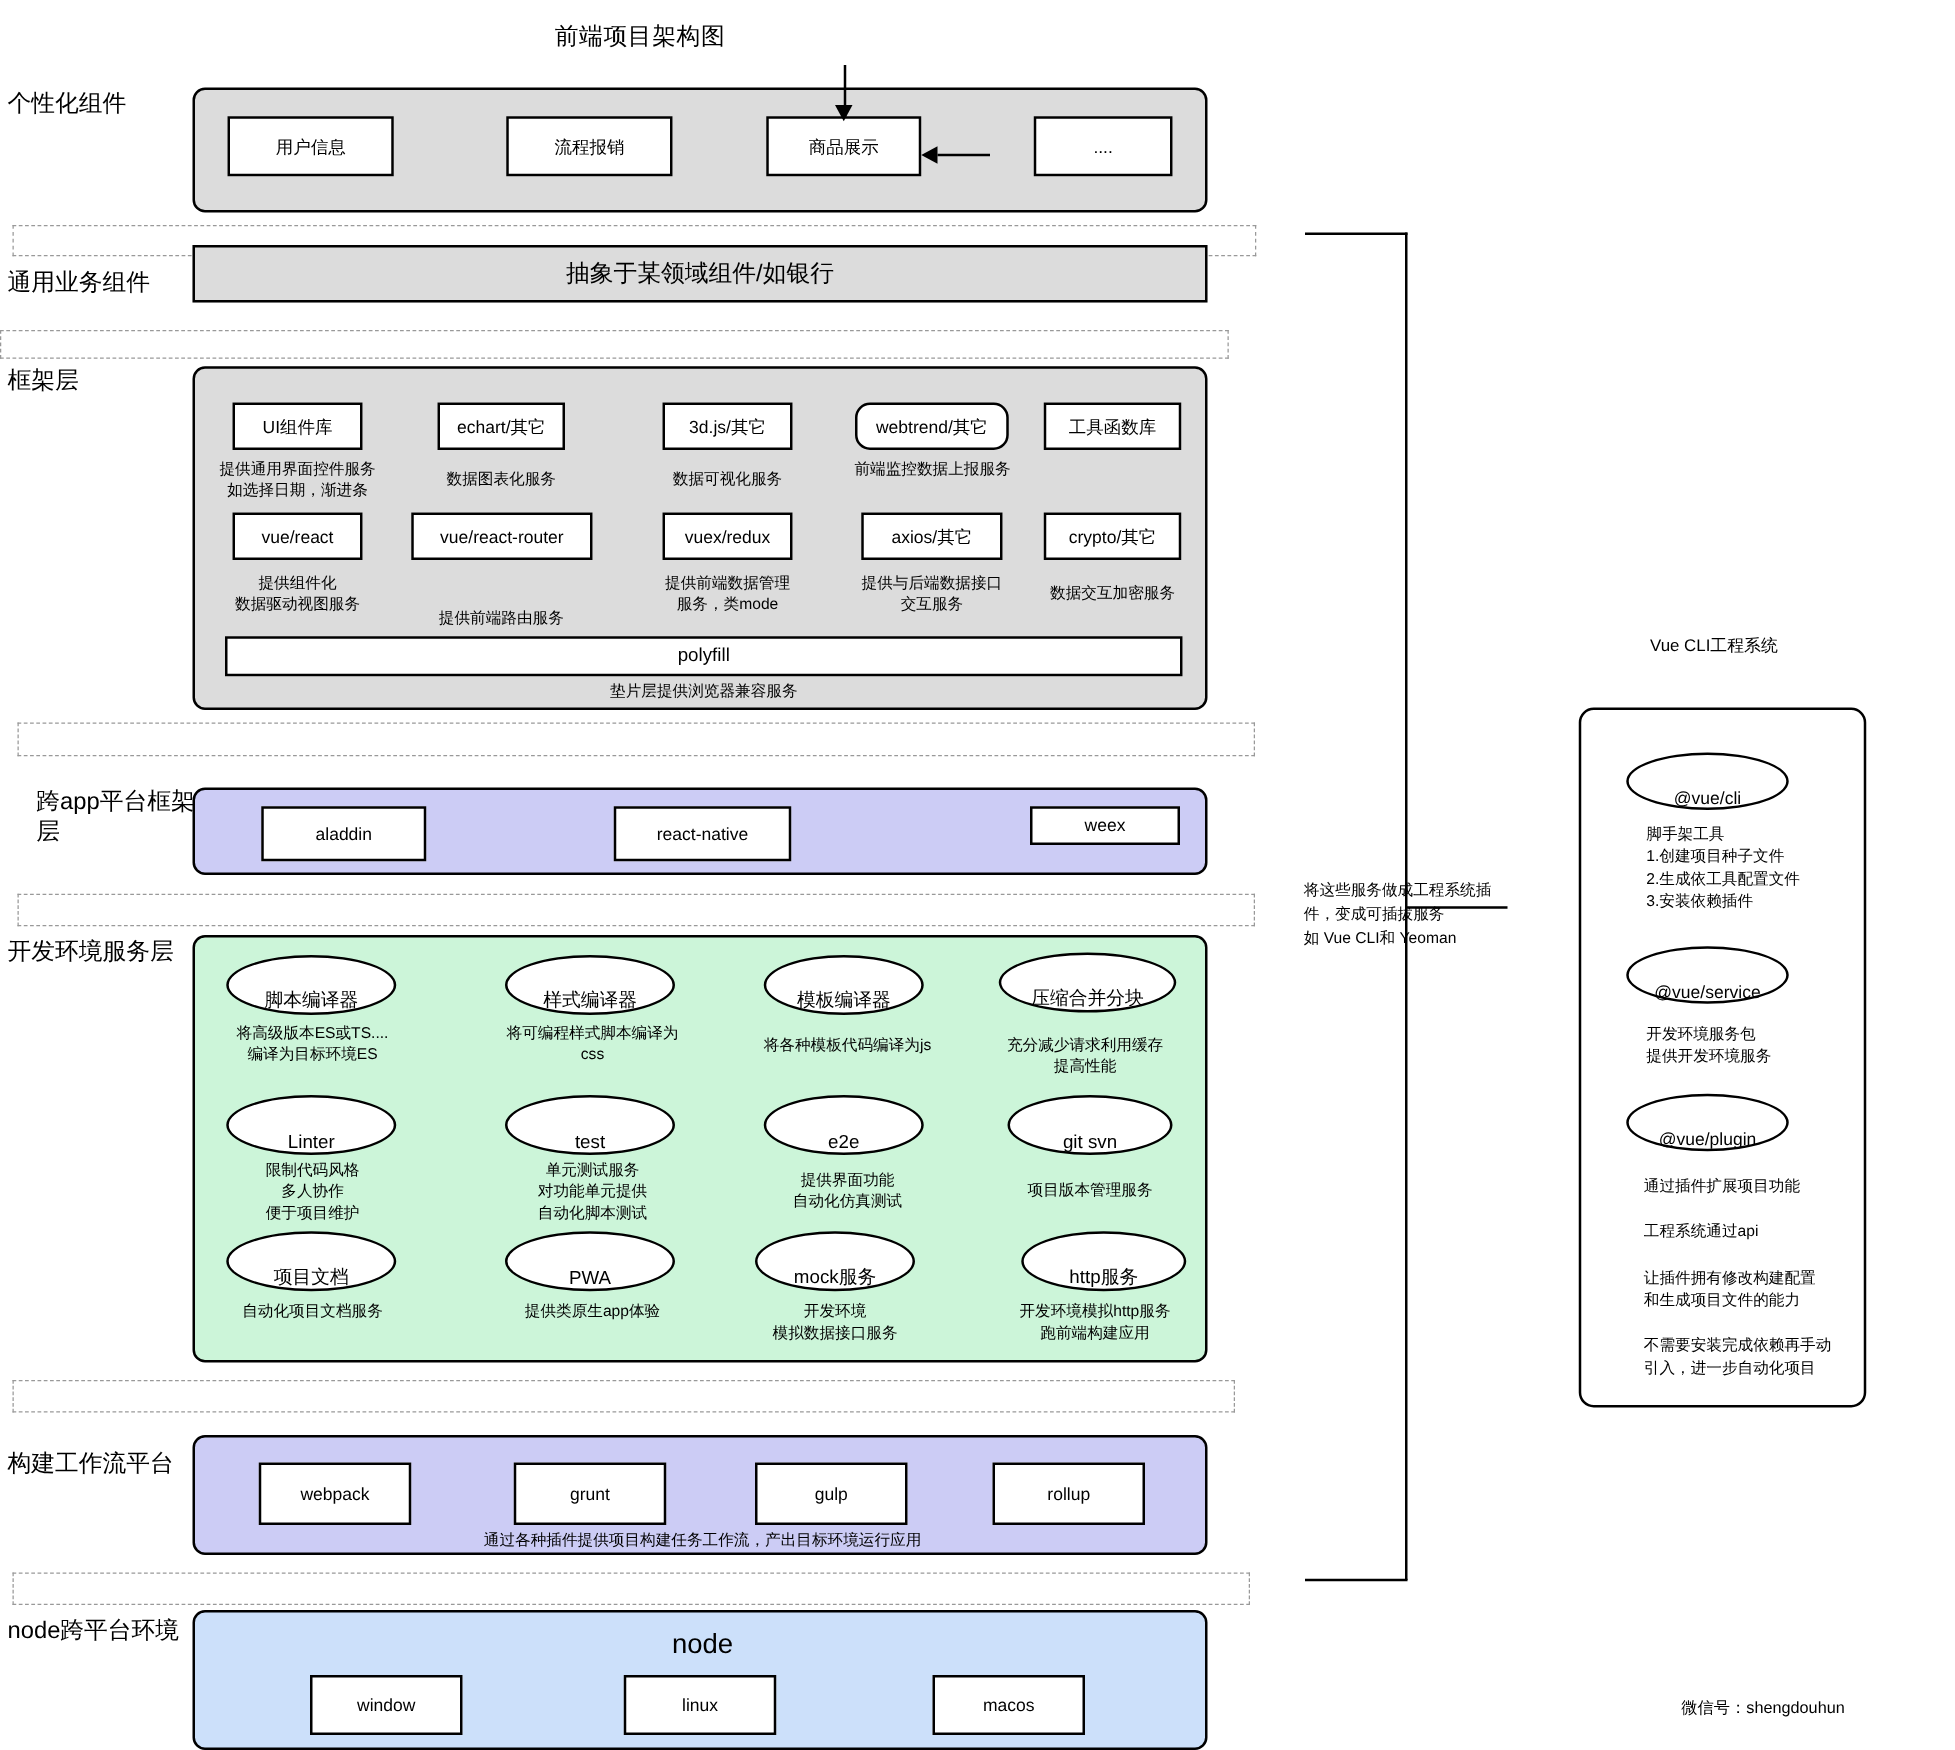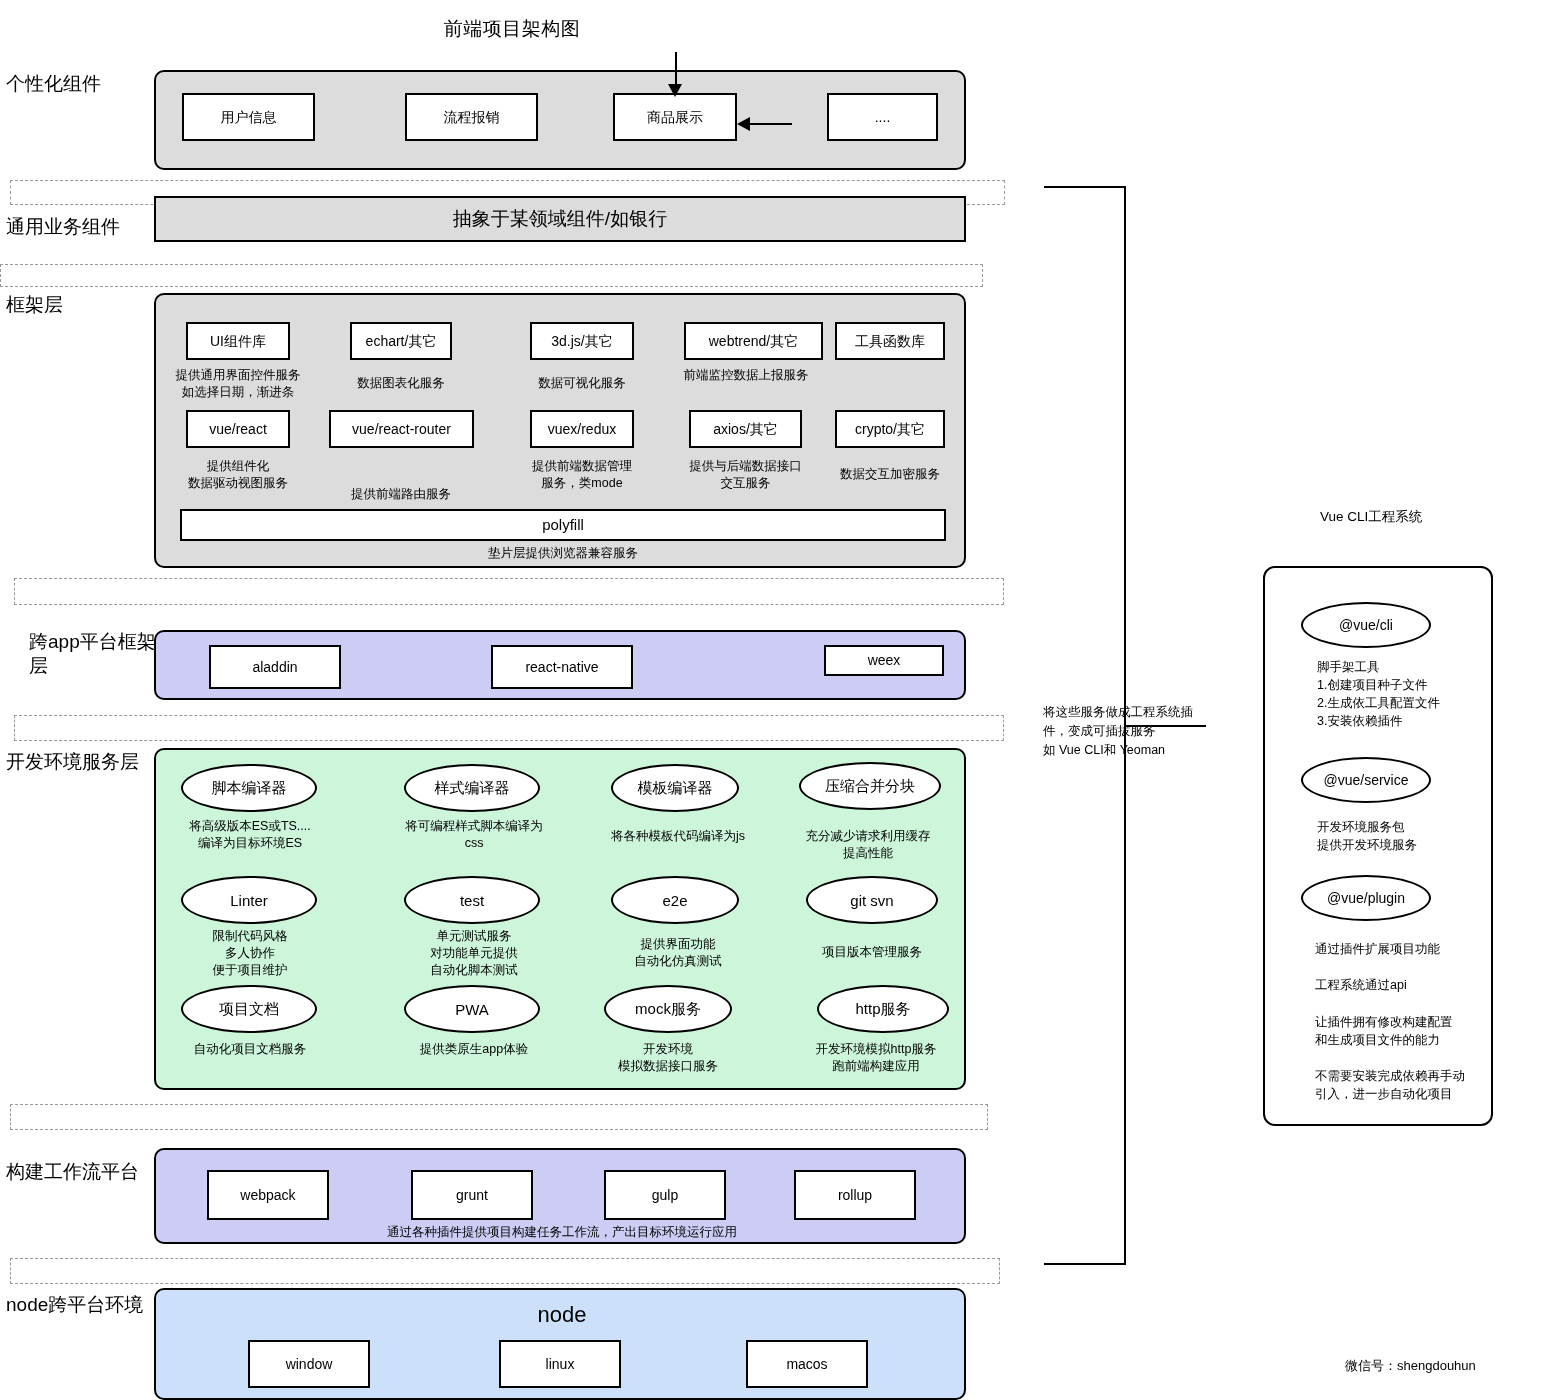--- a/index.html
+++ b/index.html
@@ -68,21 +68,21 @@
     line-height: 1.2;
   }
 
   
   .ellipse {
     position: absolute;
     background: #ffffff;
     border: 2px solid #000;
     border-radius: 50%;
     display: flex;
-    align-items: center;
+    align-items: flex-end;
     justify-content: center;
     text-align: center;
     font-size: 15px;
   }
 
   
   .caption {
     position: absolute;
     text-align: center;
     font-size: 12.5px;
@@ -193,21 +193,21 @@
 
     <div class="node" style="left:30px;  top:27px; width:104px; height:38px;">
       <span>UI组件库</span>
       </div>
     <div class="node" style="left:194px; top:27px; width:102px; height:38px;">
       <span>echart/其它</span>
       </div>
     <div class="node" style="left:374px; top:27px; width:104px; height:38px;">
       <span>3d.js/其它</span>
       </div>
-    <div class="node" style="left:528px; top:27px; width:139px; height:38px;">
+    <div class="node" style="left:528px; top:27px; width:123px; height:38px;border-radius:12px;">
       <span>webtrend/其它</span>
       </div>
     <div class="node" style="left:679px; top:27px; width:110px; height:38px;">
       <span>工具函数库</span>
       </div>
 
     <div class="caption" style="left:8px;   top:72px; width:148px;">提供通用界面控件服务
 如选择日期，渐进条</div>
     <div class="caption" style="left:172px; top:80px; width:146px;">数据图表化服务</div>
     <div class="caption" style="left:352px; top:80x;  top:80px; width:148px;">数据可视化服务</div>

